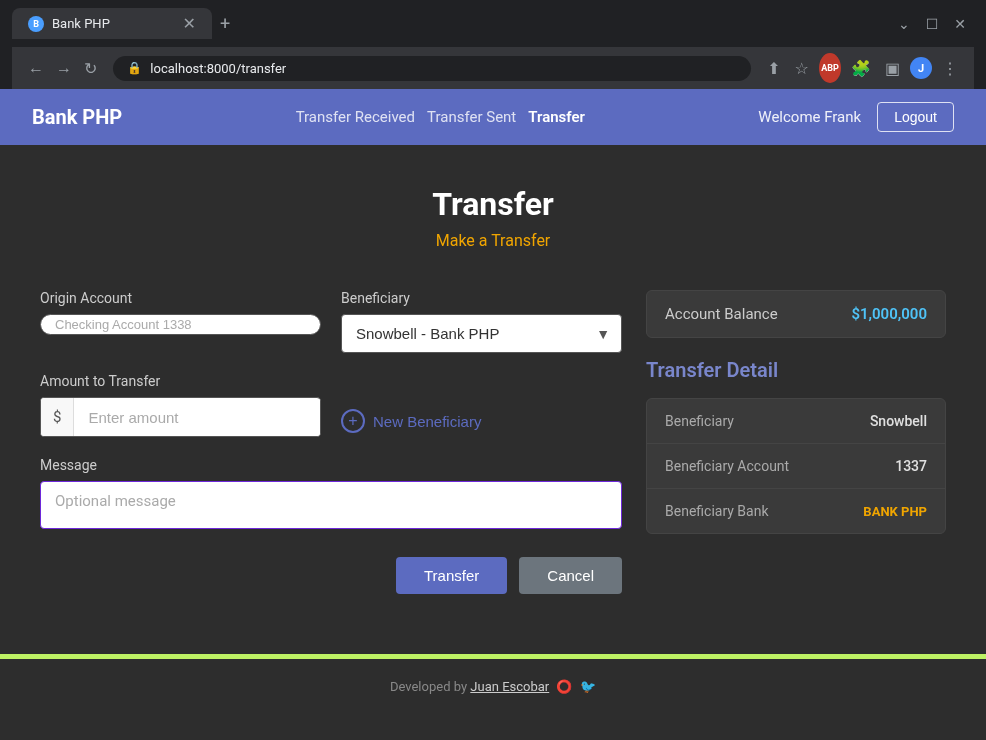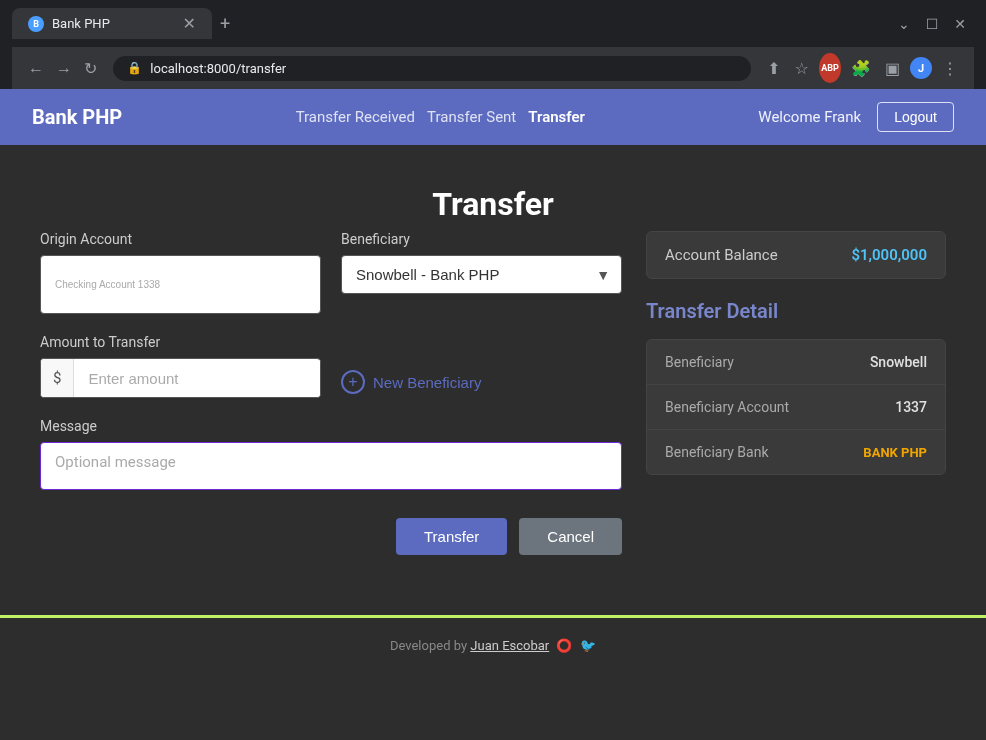--- a/index.html
+++ b/index.html
@@ -39,21 +39,21 @@
 
     
     .form-layout { display: flex; gap: 24px; align-items: flex-start; }
     .form-left { flex: 1; }
     .form-right { width: 300px; }
 
     
     .form-row { display: flex; gap: 20px; margin-bottom: 20px; }
     .form-group { flex: 1; }
     .form-label { color: #ccc; font-size: 14px; margin-bottom: 8px; display: block; }
-    .form-control { width: 100%; background: white; border: 1px solid #555; border-radius: 4px; padding: 23px 14px; font-size: 10px; color: #555; outline: none; }
+    .form-control { width: 100%; background: white; border: 1px solid #555; border-radius: 16px; padding: 2px 14px; font-size: 13px; color: #555; outline: none; }
     .form-control::placeholder { color: #aaa; }
 
     
     .select-wrapper { position: relative; }
     .form-select { width: 100%; background: white; border: 1px solid #555; border-radius: 4px; padding: 10px 40px 10px 14px; font-size: 15px; color: #333; appearance: none; cursor: pointer; outline: none; }
     .select-arrow { position: absolute; right: 12px; top: 50%; transform: translateY(-50%); color: #555; pointer-events: none; font-size: 14px; }
 
     
     .input-group { display: flex; align-items: center; background: white; border: 1px solid #555; border-radius: 4px; overflow: hidden; }
     .input-prefix { padding: 10px 12px; color: #555; font-size: 15px; border-right: 1px solid #ddd; background: #f8f8f8; }
@@ -79,21 +79,21 @@
     
     .transfer-detail-title { color: #7986cb; font-size: 20px; font-weight: 600; margin-bottom: 16px; }
     .detail-card { background: #3a3a3a; border-radius: 6px; border: 1px solid #444; overflow: hidden; }
     .detail-row { display: flex; justify-content: space-between; align-items: center; padding: 14px 18px; border-bottom: 1px solid #444; }
     .detail-row:last-child { border-bottom: none; }
     .detail-key { color: #aaa; font-size: 14px; }
     .detail-value { color: #e0e0e0; font-size: 14px; font-weight: 500; }
     .detail-value.bank { color: #f0a500; font-weight: bold; font-size: 13px; }
 
     
-    .footer { text-align: center; padding: 20px; color: #888; font-size: 13px; border-top: 3px solid #bef264; margin-top: 40px; }
+    .footer { text-align: center; padding: 20px; color: #888; font-size: 13px; border-top: 5px solid #bef264; margin-top: 40px; }
     .footer a { color: #ccc; text-decoration: underline; }
 
     
     .toolbar-row { display: flex; align-items: center; justify-content: space-between; background: #35363a; padding: 6px 12px; }
     .toolbar-left { display: flex; gap: 4px; align-items: center; }
     .toolbar-center { flex: 1; margin: 0 12px; }
     .address-container { background: #202124; border-radius: 20px; padding: 5px 14px; display: flex; align-items: center; gap: 8px; }
     .toolbar-right { display: flex; gap: 6px; align-items: center; }
   </style>
 </head>
@@ -150,20 +150,21 @@
       <a class="nav-link active">Transfer</a>
     </div>
     <div class="navbar-right">
       <span class="welcome-text">Welcome Frank</span>
       <button class="logout-btn">Logout</button>
     </div>
   </nav>
 
   <div class="main-content">
     <h1 class="page-title">Transfer</h1>
+    <p class="page-subtitle">Make a Transfer</p>
 
     <div class="form-layout">
 
       <div class="form-left">
         <div class="form-row">
 
           <div class="form-group">
             <label class="form-label">Origin Account</label>
             <input class="form-control" type="text" readonly="" placeholder="Checking Account 1338" style="">
           </div>

